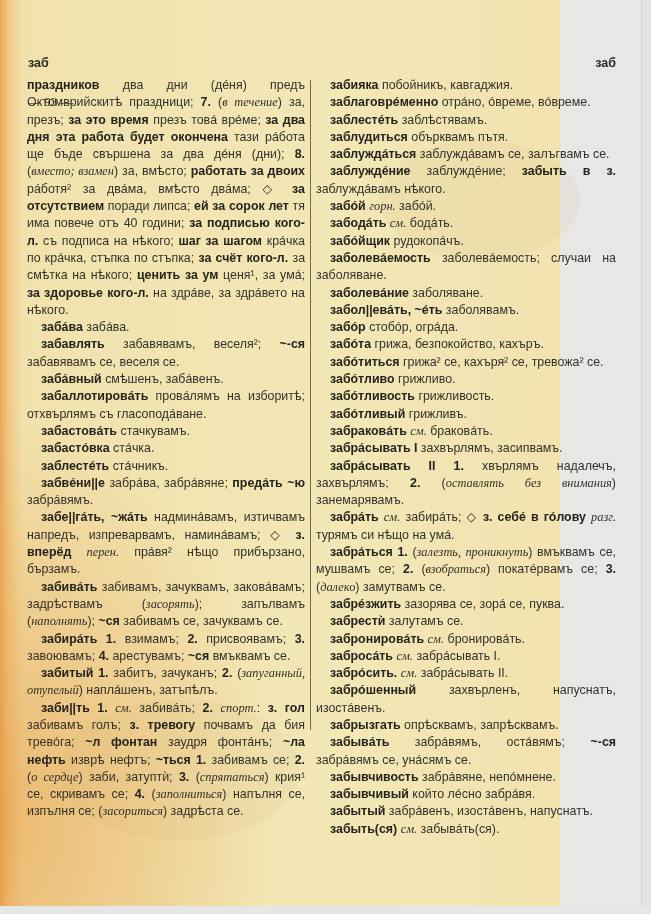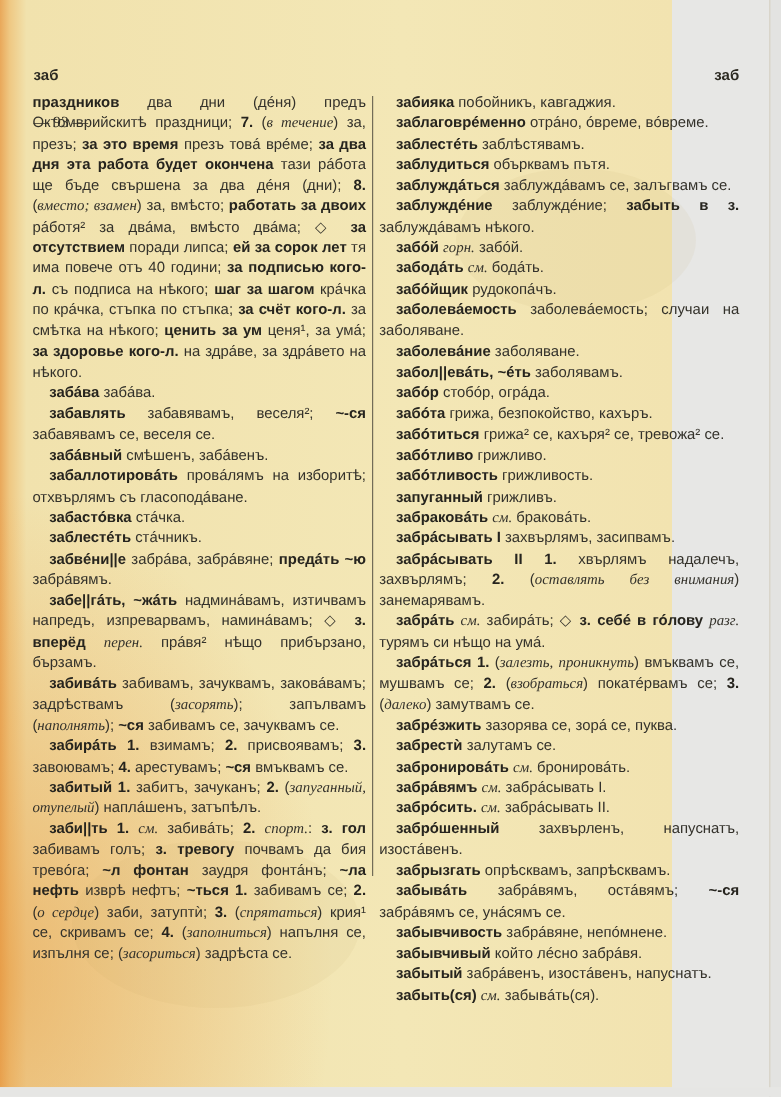--- a/index.html
+++ b/index.html
@@ -61,20 +61,21 @@
     <span class="hdr-center">— 93 —</span>
     <span class="hdr-right">заб</span>
   </div>
 
   <div class="col col-left" id="col-left">
       <p class="entry cont"><span class="hw">праздников</span> два дни (дéня) предъ Октомврийскитѣ праздници; <span class="hw">7.</span> (<span class="it">в течение</span>) за, презъ; <span class="hw">за это время</span> презъ товá врéме; <span class="hw">за два дня эта работа будет окончена</span> тази рáбота ще бъде свършена за два дéня (дни); <span class="hw">8.</span> (<span class="it">вместо; взамен</span>) за, вмѣсто; <span class="hw">работать за двоих</span> рáботя² за двáма, вмѣсто двáма; ◇ <span class="hw">за отсутствием</span> поради липса; <span class="hw">ей за сорок лет</span> тя има повече отъ 40 години; <span class="hw">за подписью кого-л.</span> съ подписа на нѣкого; <span class="hw">шаг за шагом</span> крáчка по крáчка, стъпка по стъпка; <span class="hw">за счёт кого-л.</span> за смѣтка на нѣкого; <span class="hw">ценить за ум</span> ценя¹, за умá; <span class="hw">за здоровье кого-л.</span> на здрáве, за здрáвето на нѣкого.</p>
       <p class="entry"><span class="hw">забáва</span> забáва.</p>
       <p class="entry"><span class="hw">забавлять</span> забавявамъ, веселя²; <span class="hw">~-ся</span> забавявамъ се, веселя се.</p>
       <p class="entry"><span class="hw">забáвный</span> смѣшенъ, забáвенъ.</p>
       <p class="entry"><span class="hw">забаллотировáть</span> провáлямъ на изборитѣ; отхвърлямъ съ гласоподáване.</p>
+      <p class="entry"><span class="hw">забастовáть</span> стачкувамъ.</p>
       <p class="entry"><span class="hw">забастóвка</span> стáчка.</p>
       <p class="entry"><span class="hw">заблестéть</span> стáчникъ.</p>
       <p class="entry"><span class="hw">забвéни||е</span> забрáва, забрáвяне; <span class="hw">предáть ~ю</span> забрáвямъ.</p>
       <p class="entry"><span class="hw">забе||гáть, ~жáть</span> надминáвамъ, изтичвамъ напредъ, изпреварвамъ, наминáвамъ; ◇ <span class="hw">з. вперёд</span> <span class="it">перен.</span> прáвя² нѣщо прибързано, бързамъ.</p>
       <p class="entry"><span class="hw">забивáть</span> забивамъ, зачуквамъ, зaковáвамъ; задрѣствамъ (<span class="it">засорять</span>); запълвамъ (<span class="it">наполнять</span>); <span class="hw">~ся</span> забивамъ се, зачуквамъ се.</p>
       <p class="entry"><span class="hw">забирáть 1.</span> взимамъ; <span class="hw">2.</span> присвоявамъ; <span class="hw">3.</span> завоювамъ; <span class="hw">4.</span> арестувамъ; <span class="hw">~ся</span> вмъквамъ се.</p>
       <p class="entry"><span class="hw">забитый 1.</span> забитъ, зачуканъ; <span class="hw">2.</span> (<span class="it">запуганный, отупелый</span>) наплáшенъ, затъпѣлъ.</p>
       <p class="entry"><span class="hw">заби||ть 1.</span> <span class="it">см.</span> забивáть; <span class="hw">2.</span> <span class="it">спорт.</span>: <span class="hw">з. гол</span> забивамъ голъ; <span class="hw">з. тревогу</span> почвамъ да бия тревóга; <span class="hw">~л фонтан</span> заудря фонтáнъ; <span class="hw">~ла нефть</span> изврѣ нефтъ; <span class="hw">~ться 1.</span> забивамъ се; <span class="hw">2.</span> (<span class="it">о сердце</span>) заби, затуптѝ; <span class="hw">3.</span> (<span class="it">спрятаться</span>) крия¹ се, скривамъ се; <span class="hw">4.</span> (<span class="it">заполниться</span>) напълня се, изпълня се; (<span class="it">засориться</span>) задрѣста се.</p>
     </div>
   <div class="divider"></div>
@@ -89,30 +90,30 @@
       <p class="entry"><span class="hw">забодáть</span> <span class="it">см.</span> бодáть.</p>
       <p class="entry"><span class="hw">забóйщик</span> рудокопáчъ.</p>
       <p class="entry"><span class="hw">заболевáемость</span> заболевáемость; случаи на заболяване.</p>
       <p class="entry"><span class="hw">заболевáние</span> заболяване.</p>
       <p class="entry"><span class="hw">забол||евáть, ~éть</span> заболявамъ.</p>
       <p class="entry"><span class="hw">забóр</span> стобóр, огрáда.</p>
       <p class="entry"><span class="hw">забóта</span> грижа, безпокойство, кахъръ.</p>
       <p class="entry"><span class="hw">забóтиться</span> грижа² се, кахъря² се, тревожа² се.</p>
       <p class="entry"><span class="hw">забóтливо</span> грижливо.</p>
       <p class="entry"><span class="hw">забóтливость</span> грижливость.</p>
-      <p class="entry"><span class="hw">запуганный</span> грижливъ.</p>
+      <p class="entry"><span class="hw">забóтливый</span> грижливъ.</p>
       <p class="entry"><span class="hw">забраковáть</span> <span class="it">см.</span> браковáть.</p>
       <p class="entry"><span class="hw">забрáсывать I</span> захвърлямъ, засипвамъ.</p>
       <p class="entry"><span class="hw">забрáсывать II 1.</span> хвърлямъ надалечъ, захвърлямъ; <span class="hw">2.</span> (<span class="it">оставлять без внимания</span>) занемарявамъ.</p>
       <p class="entry"><span class="hw">забрáть</span> <span class="it">см.</span> забирáть; ◇ <span class="hw">з. себé в гóлову</span> <span class="it">разг.</span> турямъ си нѣщо на умá.</p>
       <p class="entry"><span class="hw">забрáться 1.</span> (<span class="it">залезть, проникнуть</span>) вмъквамъ се, мушвамъ се; <span class="hw">2.</span> (<span class="it">взобраться</span>) покатéрвамъ се; <span class="hw">3.</span> (<span class="it">далеко</span>) замутвамъ се.</p>
       <p class="entry"><span class="hw">забрéзжить</span> зазорява се, зорá се, пуква.</p>
       <p class="entry"><span class="hw">забрестѝ</span> залутамъ се.</p>
       <p class="entry"><span class="hw">забронировáть</span> <span class="it">см.</span> бронировáть.</p>
-      <p class="entry"><span class="hw">забрáвямъ</span> <span class="it">см.</span> забрáсывать I.</p>
+      <p class="entry"><span class="hw">забросáть</span> <span class="it">см.</span> забрáсывать I.</p>
       <p class="entry"><span class="hw">забрóсить.</span> <span class="it">см.</span> забрáсывать II.</p>
       <p class="entry"><span class="hw">забрóшенный</span> захвърленъ, напуснатъ, изостáвенъ.</p>
       <p class="entry"><span class="hw">забрызгать</span> опрѣсквамъ, запрѣсквамъ.</p>
       <p class="entry"><span class="hw">забывáть</span> забрáвямъ, остáвямъ; <span class="hw">~-ся</span> забрáвямъ се, унáсямъ се.</p>
       <p class="entry"><span class="hw">забывчивость</span> забрáвяне, непóмнене.</p>
       <p class="entry"><span class="hw">забывчивый</span> който лéсно забрáвя.</p>
       <p class="entry"><span class="hw">забытый</span> забрáвенъ, изостáвенъ, напуснатъ.</p>
       <p class="entry"><span class="hw">забыть(ся)</span> <span class="it">см.</span> забывáть(ся).</p>
     </div>
 </div>

